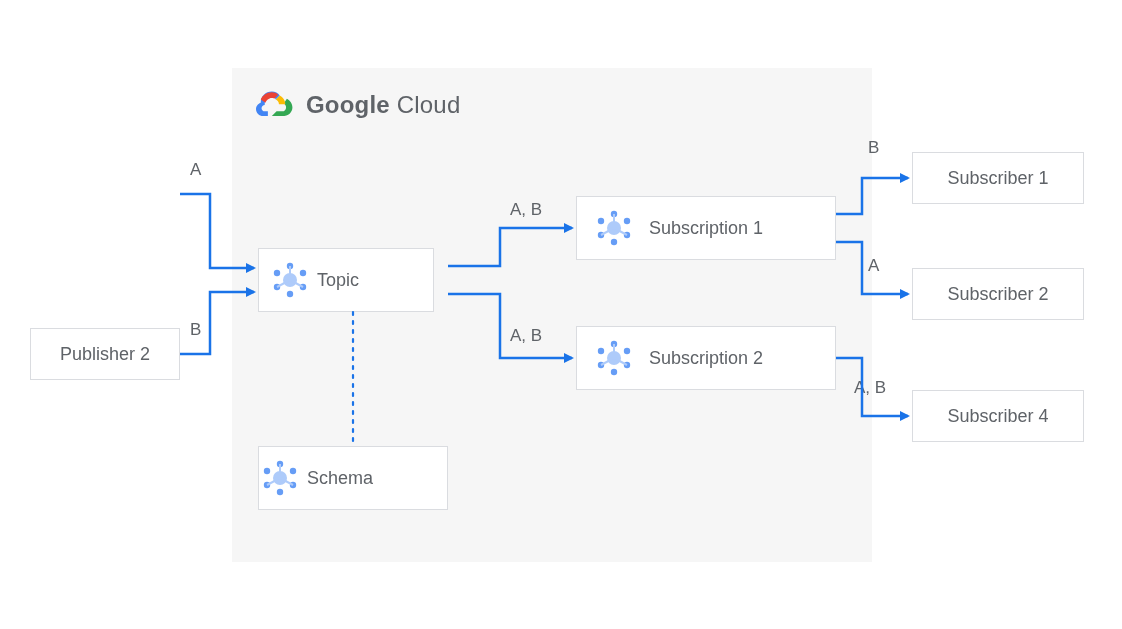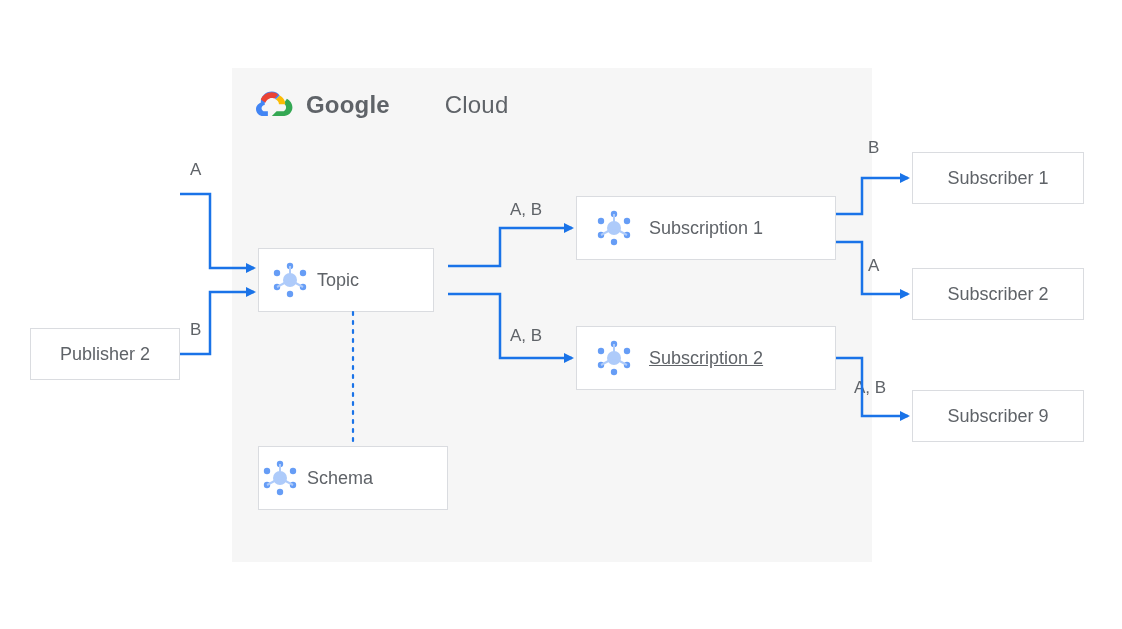--- a/index.html
+++ b/index.html
@@ -35,21 +35,21 @@
   .gc-header .logo svg {
     width: 38px;
     height: 38px;
     display: block;
   }
   .gc-header .title {
     font-size: 24px;
     letter-spacing: 0.2px;
   }
   .gc-header .title .bold { font-weight: 700; }
-  .gc-header .title .light { font-weight: 300; margin-left: 48px; }
+  .gc-header .title .light { font-weight: 300; }
 
   .box {
     position: absolute;
     background: #ffffff;
     border: 1px solid #dadce0;
     display: flex;
     align-items: center;
     justify-content: center;
     box-sizing: border-box;
     font-size: 18px;
@@ -148,21 +148,21 @@
         <circle cx="33" cy="13" r="3.2" fill="#669df6"></circle>
         <circle cx="7" cy="27" r="3.2" fill="#669df6"></circle>
         <circle cx="33" cy="27" r="3.2" fill="#669df6"></circle>
         <line x1="20" y1="20" x2="20" y2="6" stroke="#aecbfa" stroke-width="2"></line>
         <line x1="20" y1="20" x2="7" y2="27" stroke="#aecbfa" stroke-width="2"></line>
         <line x1="20" y1="20" x2="33" y2="27" stroke="#aecbfa" stroke-width="2"></line>
       </svg>
     </span>
     <span class="label" style="padding-left:14px;">Subscription 1</span>
   </div>
-  <div class="box" style="left:576px; top:326px; width:260px; height:64px; justify-content:flex-start; padding-left:16px;text-decoration:underline;">
+  <div class="box" style="left:576px; top:326px; width:260px; height:64px; justify-content:flex-start; padding-left:16px;">
     <span class="icon-slot">
       <svg width="40" height="40" viewBox="0 0 40 40">
         <circle cx="20" cy="20" r="7" fill="#aecbfa"></circle>
         <circle cx="20" cy="6" r="3.2" fill="#669df6"></circle>
         <circle cx="20" cy="34" r="3.2" fill="#669df6"></circle>
         <circle cx="7" cy="13" r="3.2" fill="#669df6"></circle>
         <circle cx="33" cy="13" r="3.2" fill="#669df6"></circle>
         <circle cx="7" cy="27" r="3.2" fill="#669df6"></circle>
         <circle cx="33" cy="27" r="3.2" fill="#669df6"></circle>
         <line x1="20" y1="20" x2="20" y2="6" stroke="#aecbfa" stroke-width="2"></line>
@@ -173,21 +173,21 @@
     <span class="label" style="padding-left:14px;">Subscription 2</span>
   </div>
 
   <div class="box" style="left:912px; top:152px; width:172px; height:52px;">
     <span class="label">Subscriber 1</span>
   </div>
   <div class="box" style="left:912px; top:268px; width:172px; height:52px;">
     <span class="label">Subscriber 2</span>
   </div>
   <div class="box" style="left:912px; top:390px; width:172px; height:52px;">
-    <span class="label">Subscriber 9</span>
+    <span class="label">Subscriber 4</span>
   </div>
 
   <span class="edge-label" style="left:190px; top:160px;">A</span>
   <span class="edge-label" style="left:190px; top:320px;">B</span>
   <span class="edge-label" style="left:510px; top:200px;">A, B</span>
   <span class="edge-label" style="left:510px; top:326px;">A, B</span>
   <span class="edge-label" style="left:868px; top:138px;">B</span>
   <span class="edge-label" style="left:868px; top:256px;">A</span>
   <span class="edge-label" style="left:854px; top:378px;">A, B</span>
 

